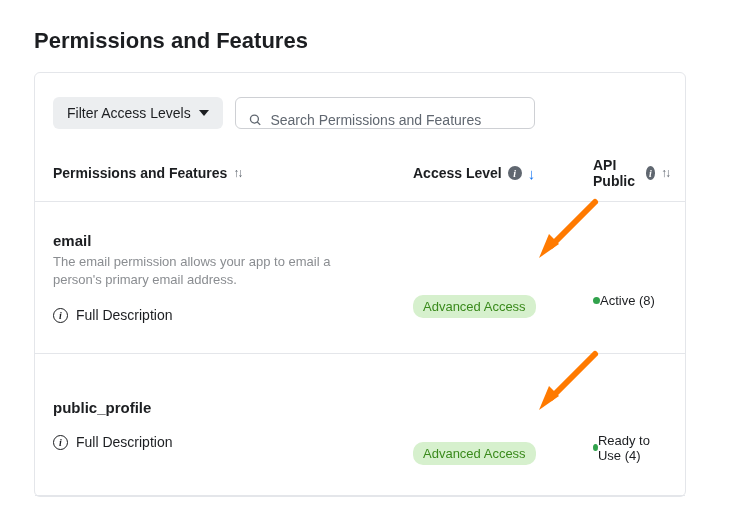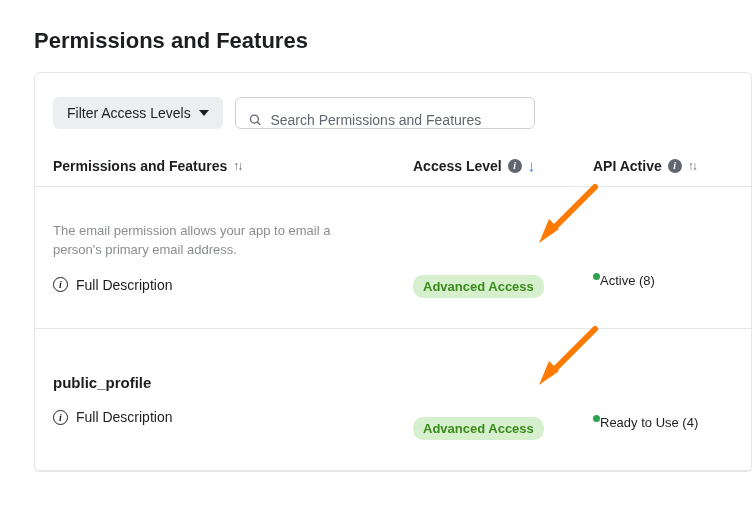--- a/index.html
+++ b/index.html
@@ -15,21 +15,21 @@
       font-size: 22px;
       font-weight: 700;
       padding: 28px 0 18px 34px;
       color: #1c1e21;
     }
     .panel {
       border: 1px solid #e4e6ea;
       border-radius: 6px;
       margin: 0 0 0 34px;
       padding: 24px 0 0 0;
-      width: 718px;
+      width: 652px;
     }
     .controls {
       display: flex;
       gap: 12px;
       padding: 0 18px 14px 18px;
     }
     .filter-btn {
       background: #eceef0;
       border: none;
       border-radius: 6px;
@@ -139,27 +139,28 @@
       font-family: Georgia, serif;
       align-items: center;
       justify-content: center;
       font-weight: 700;
     }
     .badge {
       display: inline-block;
       background: #d6f0cd;
       color: #3a8a1c;
       font-size: 13px;
-      font-weight: 700;
+      font-weight: 400;
       padding: 4px 10px;
       border-radius: 10px;
       margin-top: 58px;
     }
     .api-status {
       display: flex;
+      align-items: center;
       gap: 0;
       font-size: 13px;
       color: #1c1e21;
       margin-top: 46px;
     }
     .dot {
       width: 7px; height: 7px;
       border-radius: 50%;
       background: #31a24c;
     }
@@ -194,29 +195,30 @@
     <div class="col-name">
       <span>Permissions and Features</span>
       <span class="sort-ic">↑↓</span>
     </div>
     <div class="col-access">
       <span>Access Level</span>
       <span class="info-ic">i</span>
       <span class="down-arrow">↓</span>
     </div>
     <div class="col-api">
-      <span>API Active</span>
+      <span>API Public</span>
       <span class="info-ic">i</span>
       <span class="sort-ic">↑↓</span>
     </div>
   </div>
 
   <div class="row">
     <div class="col-name">
       <div>
+        <div class="perm-name">email</div>
         <div class="perm-desc">The email permission allows your app to email a person's primary email address.</div>
         <div class="full-desc">
           <span class="info-outline">i</span>
           <span>Full Description</span>
         </div>
       </div>
     </div>
     <div class="col-access">
       <span class="badge">Advanced Access</span>
     </div>

